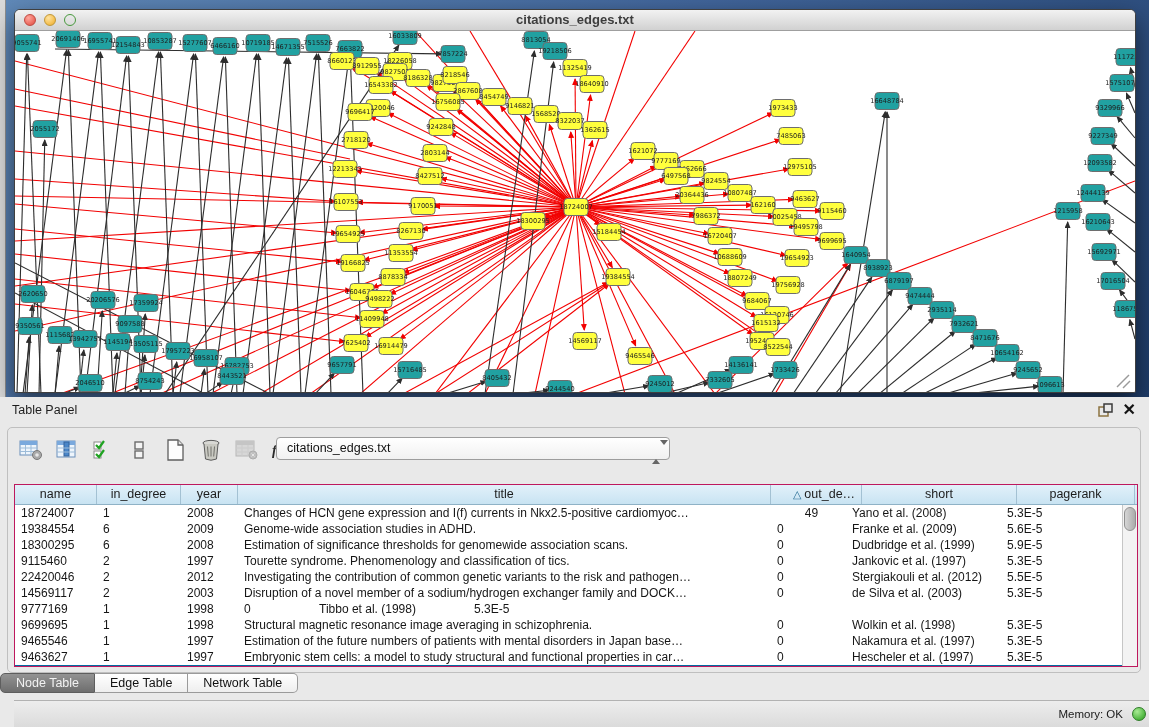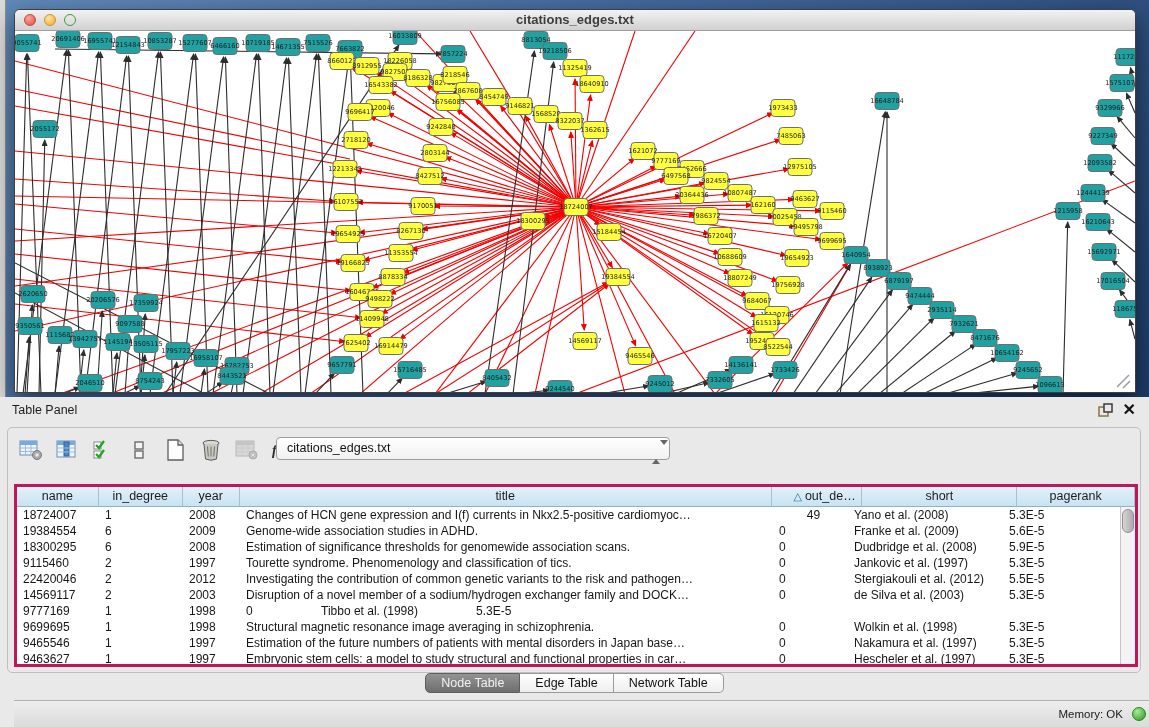--- a/index.html
+++ b/index.html
@@ -39,36 +39,36 @@
   #table-select { position:absolute; left:268px; top:9px; width:394px; height:23px;
     background:linear-gradient(#ffffff,#f1f1f1); border:1px solid #9d9d9d; border-radius:4px;
     font-size:12.5px; color:#111; line-height:21px; padding-left:10px; cursor:pointer; }
   #select-arrows { position:absolute; right:8px; top:4px; width:9px; }
   #select-arrows .up { width:0; height:0; border-left:4px solid transparent; border-right:4px solid transparent;
     border-bottom:5px solid #666; margin-bottom:3px; }
   #select-arrows .dn { width:0; height:0; border-left:4px solid transparent; border-right:4px solid transparent;
     border-top:5px solid #666; }
 
   #grid-wrap { position:absolute; left:6px; top:56px; width:1124px; height:183px;
-    border:3px solid #be185d; background:#0369a1; overflow:hidden; }
+    border:1px solid #be185d; background:#0369a1; overflow:hidden; }
   #grid-header { display:flex; height:20px;
     background:linear-gradient(#e2f1fa,#c8e3f2); border-bottom:1px solid #8fb2c6; }
   .hcell { font-size:12.5px; color:#1c1c1c; text-align:center; line-height:19px;
     border-right:1px solid #a3c1d3; overflow:hidden; white-space:nowrap; cursor:pointer; }
   .hcell .sort { color:#2a6f96; font-size:11px; margin-right:3px; }
   .grow { display:flex; height:16px; background:#fff; cursor:default; }
   .gcell { font-size:12px; color:#161616; line-height:16px; white-space:nowrap; overflow:hidden;
     text-overflow:ellipsis; padding-left:6px; }
   #vscroll { position:absolute; right:0; top:20px; width:15px; height:162px;
     background:#f3f3f3; border-left:1px solid #c6c6c6; }
   #vthumb { margin:2px 1px; height:24px; border-radius:7px;
     background:linear-gradient(90deg,#d6d6d6,#ababab); border:1px solid #909090; cursor:pointer; }
 
   
-  #seg { position:absolute; left:0; top:673px; width:1149px; display:flex; justify-content:center; }
+  #seg { position:absolute; left:0; top:673px; width:1149px; display:flex; }
   .seg-btn { height:20px; font-size:12.5px; padding:0 15px; line-height:18px;
     background:linear-gradient(#ffffff,#eeeeee); border:1px solid #9a9a9a; border-left:none;
     color:#111; cursor:pointer; }
   .seg-btn:first-child { border-radius:5px 0 0 5px; border-left:1px solid #9a9a9a; }
   .seg-btn:last-child { border-radius:0 5px 5px 0; }
   .seg-btn.sel { background:linear-gradient(#939393,#6e6e6e); color:#f2f2f2; border-color:#5e5e5e; }
 
   
   #statusbar { position:absolute; left:14px; top:700px; width:1149px; height:27px;
     background:linear-gradient(#ededed,#dbdbdb); border-top:1px solid #b2b2b2; }
@@ -916,21 +916,21 @@
               <div class="gcell" style="width: 75px;">0</div>
               <div class="gcell" style="width: 155px;">Franke et al. (2009)</div>
               <div class="gcell" style="width: 118px;">5.6E-5</div>
             </div>
             <div class="grow">
               <div class="gcell" style="width: 82px;">18300295</div>
               <div class="gcell" style="width: 84px;">6</div>
               <div class="gcell" style="width: 57px;">2008</div>
               <div class="gcell" style="width: 533px;">Estimation of significance thresholds for genomewide association scans.</div>
               <div class="gcell" style="width: 75px;">0</div>
-              <div class="gcell" style="width: 155px;">Dudbridge et al. (2008)</div>
+              <div class="gcell" style="width: 155px;">Dudbridge et al. (1999)</div>
               <div class="gcell" style="width: 118px;">5.9E-5</div>
             </div>
             <div class="grow">
               <div class="gcell" style="width: 82px;">9115460</div>
               <div class="gcell" style="width: 84px;">2</div>
               <div class="gcell" style="width: 57px;">1997</div>
               <div class="gcell" style="width: 533px;">Tourette syndrome. Phenomenology and classification of tics.</div>
               <div class="gcell" style="width: 75px;">0</div>
               <div class="gcell" style="width: 155px;">Jankovic et al. (1997)</div>
               <div class="gcell" style="width: 118px;">5.3E-5</div>

